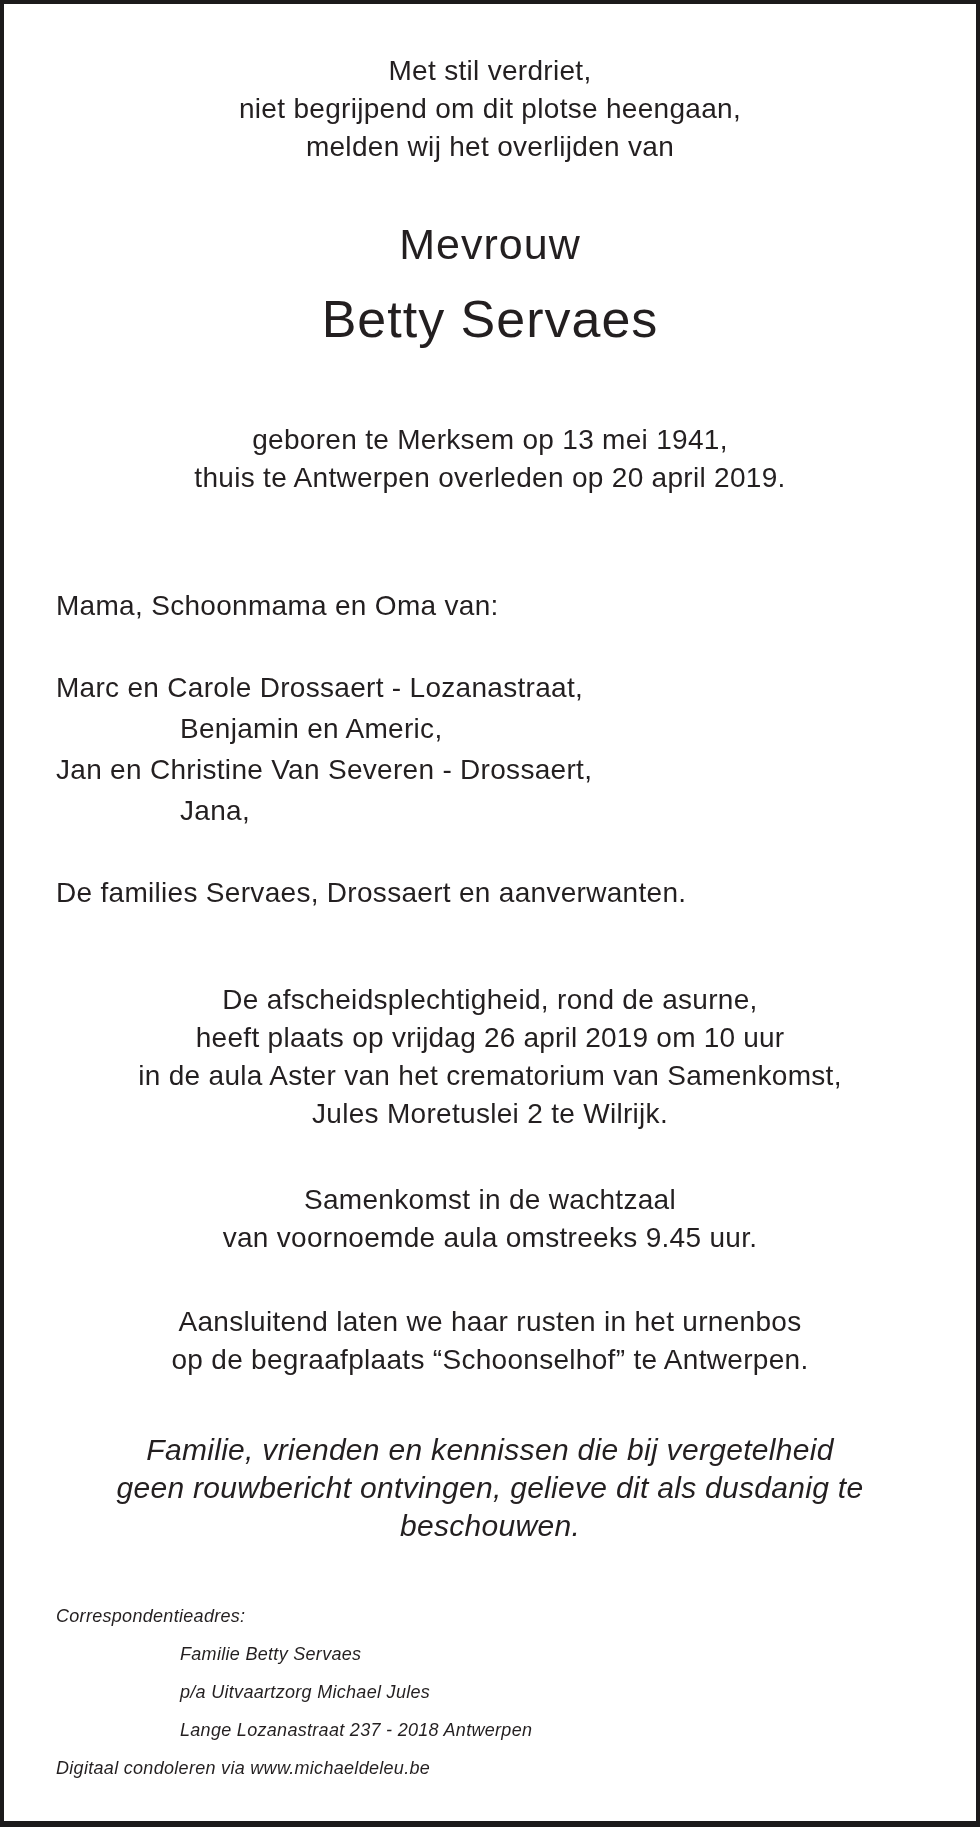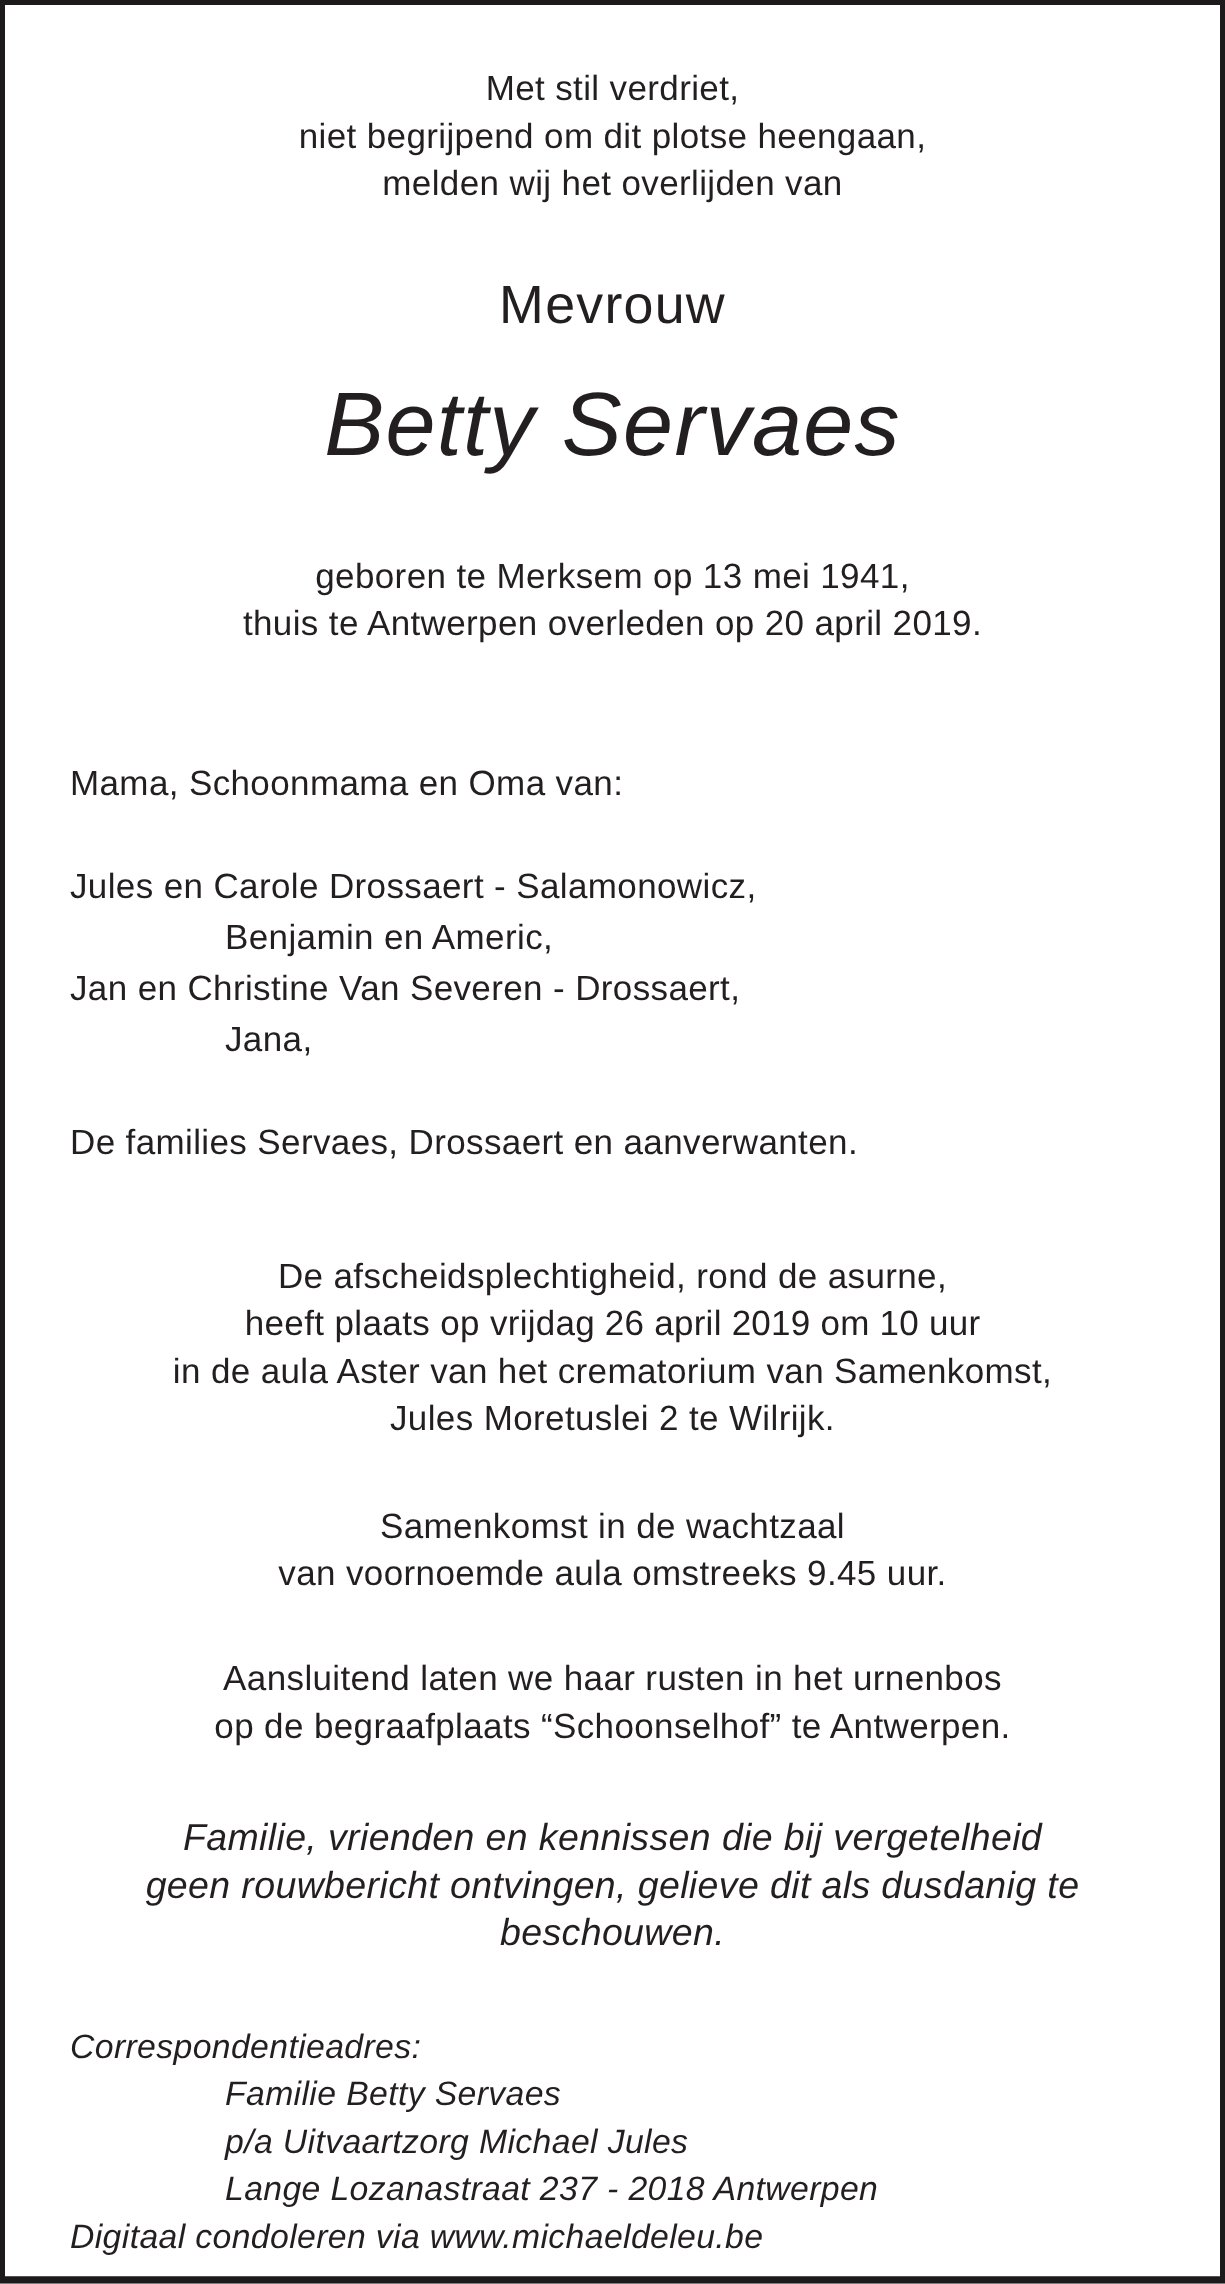--- a/index.html
+++ b/index.html
@@ -29,44 +29,43 @@
   .indent-1 { margin-left: 124px; }
 
   .intro { margin-top: 2px; }
   .honorific {
     margin-top: 58px;
     font-size: 43px;
     line-height: 40px;
     letter-spacing: 1px;
   }
   .deceased-name {
-    margin-top: 32px;
-    font-size: 72px;
+    margin-top: 11px;
+    font-size: 52px;
     line-height: 88px;
     letter-spacing: 1px;
     font-weight: 400;
-    font-style: italic;
   }
   .life { margin-top: 58px; }
   .relations { margin-top: 88px; line-height: 41px; }
   .relations .line { min-height: 41px; }
   .relations-gap { height: 41px; }
   .ceremony { margin-top: 68px; }
   .ceremony .bold-date { font-weight: normal; letter-spacing: 0.2px; }
   .gathering { margin-top: 48px; }
   .resting { margin-top: 46px; }
   .notice {
     margin-top: 52px;
     font-style: italic;
     font-size: 30px;
   }
   .correspondence {
     margin-top: 52px;
     font-style: italic;
-    font-size: 27px;
+    font-size: 18px;
   }
 </style>
 </head>
 <body>
 
 <div class="card">
   <div class="content">
 
     <div class="intro centered">
       <div class="line">Met stil verdriet,</div>
@@ -79,21 +78,21 @@
     <h1 class="deceased-name centered">Betty Servaes</h1>
 
     <div class="life centered">
       <div class="line">geboren te Merksem op 13 mei 1941,</div>
       <div class="line">thuis te Antwerpen overleden op 20 april 2019.</div>
     </div>
 
     <div class="relations leftblock">
       <div class="line">Mama, Schoonmama en Oma van:</div>
       <div class="relations-gap"></div>
-      <div class="line">Jules en Carole Drossaert - Salamonowicz,</div>
+      <div class="line">Marc en Carole Drossaert - Lozanastraat,</div>
       <div class="line indent-1">Benjamin en Americ,</div>
       <div class="line">Jan en Christine Van Severen - Drossaert,</div>
       <div class="line indent-1">Jana,</div>
       <div class="relations-gap"></div>
       <div class="line">De families Servaes, Drossaert en aanverwanten.</div>
     </div>
 
     <div class="ceremony centered">
       <div class="line">De afscheidsplechtigheid, rond de asurne,</div>
       <div class="line"><span>heeft plaats op </span><span class="bold-date">vrijdag 26 april 2019 om 10 uur</span></div>

